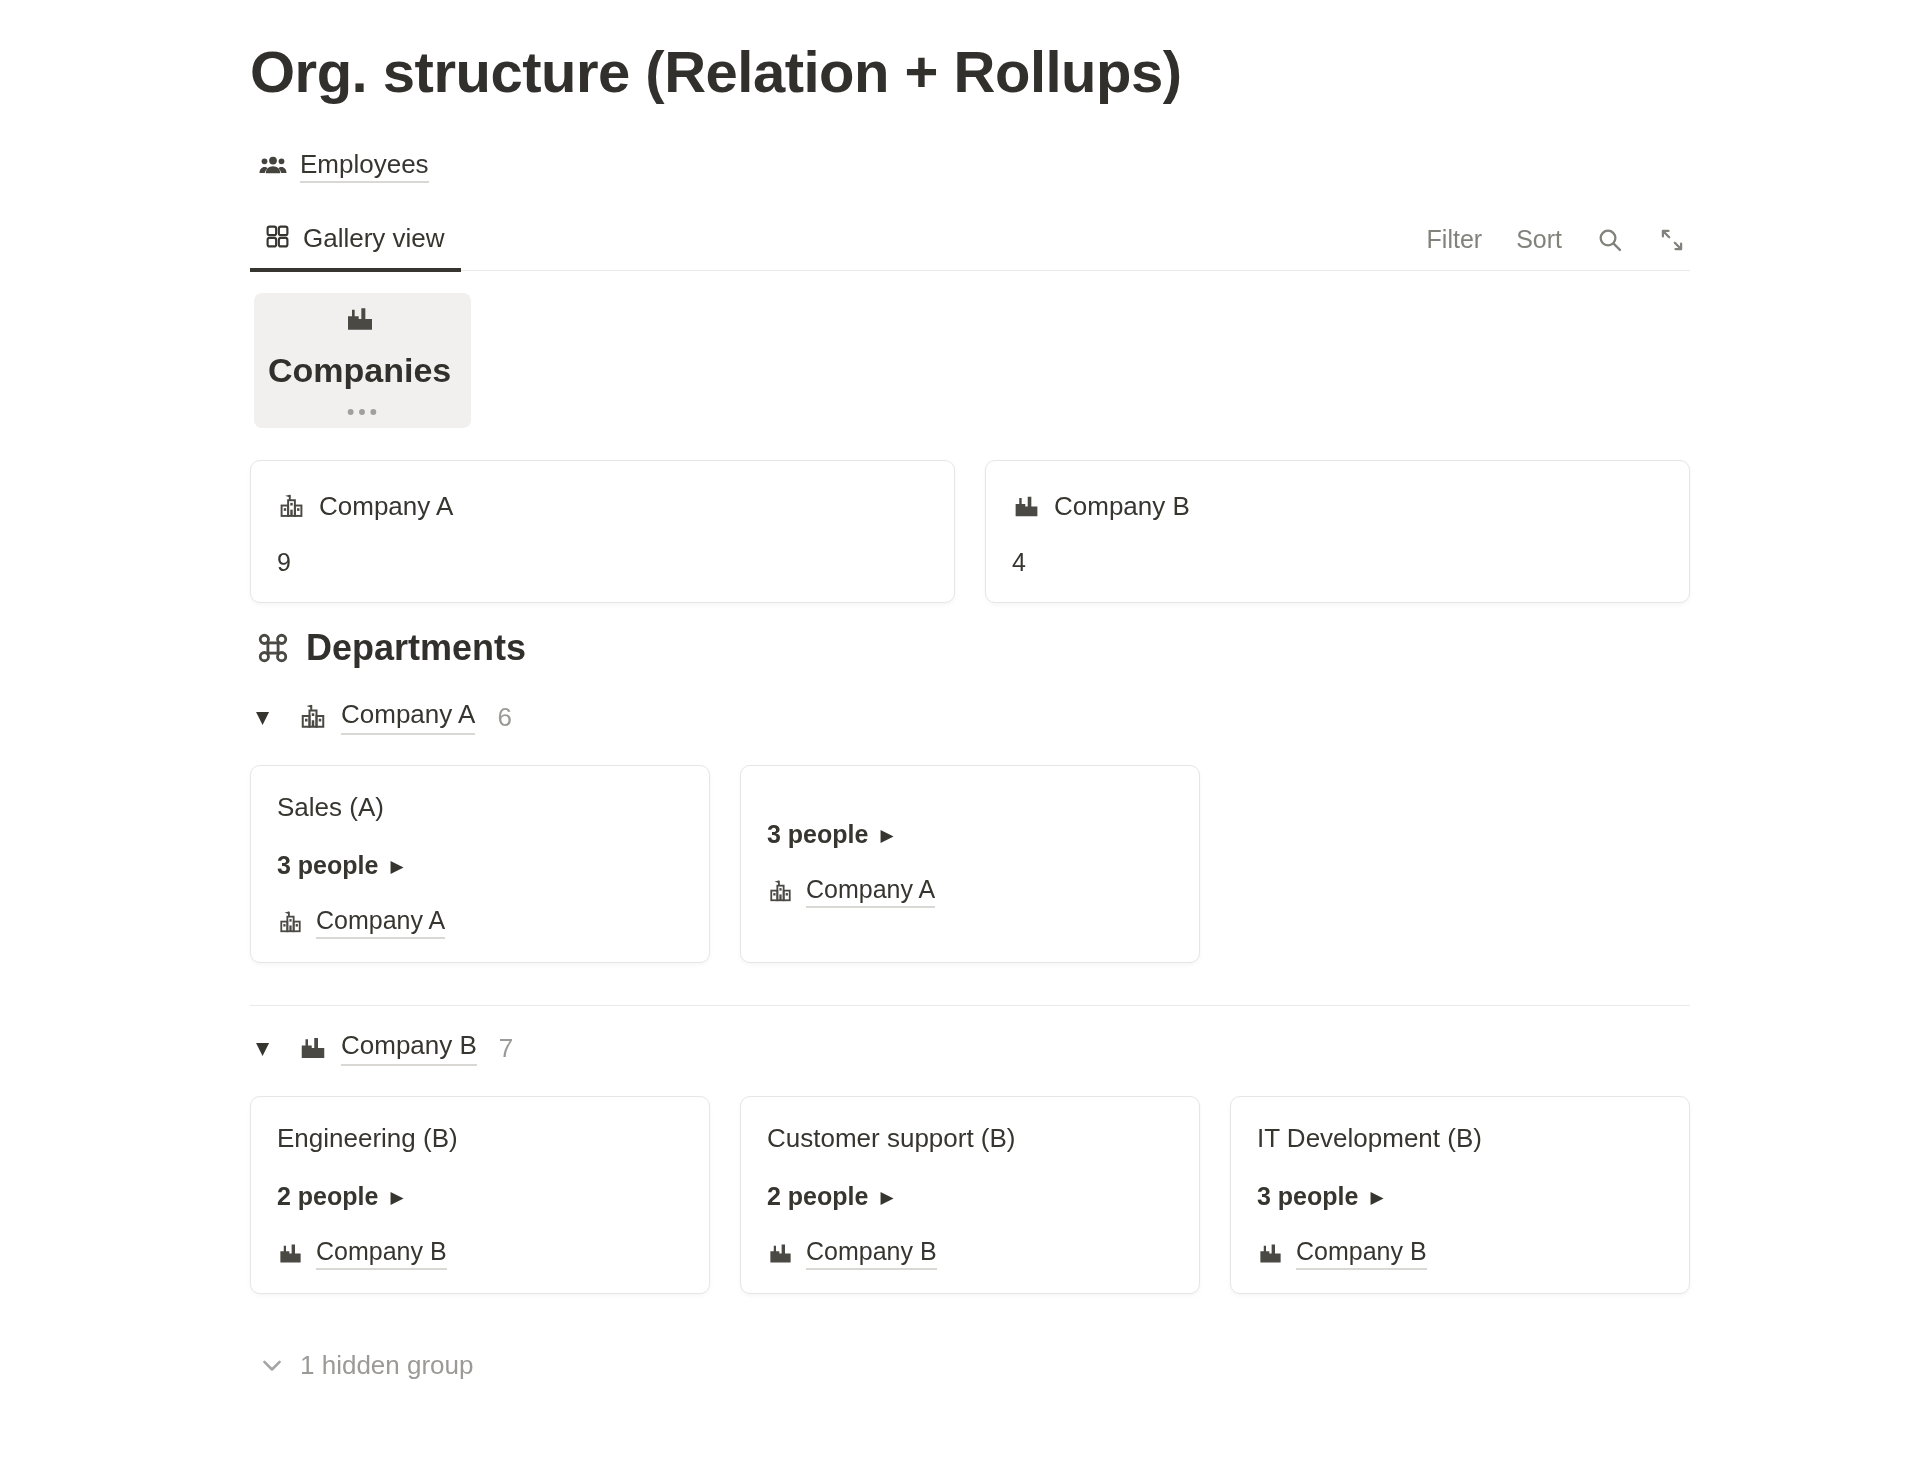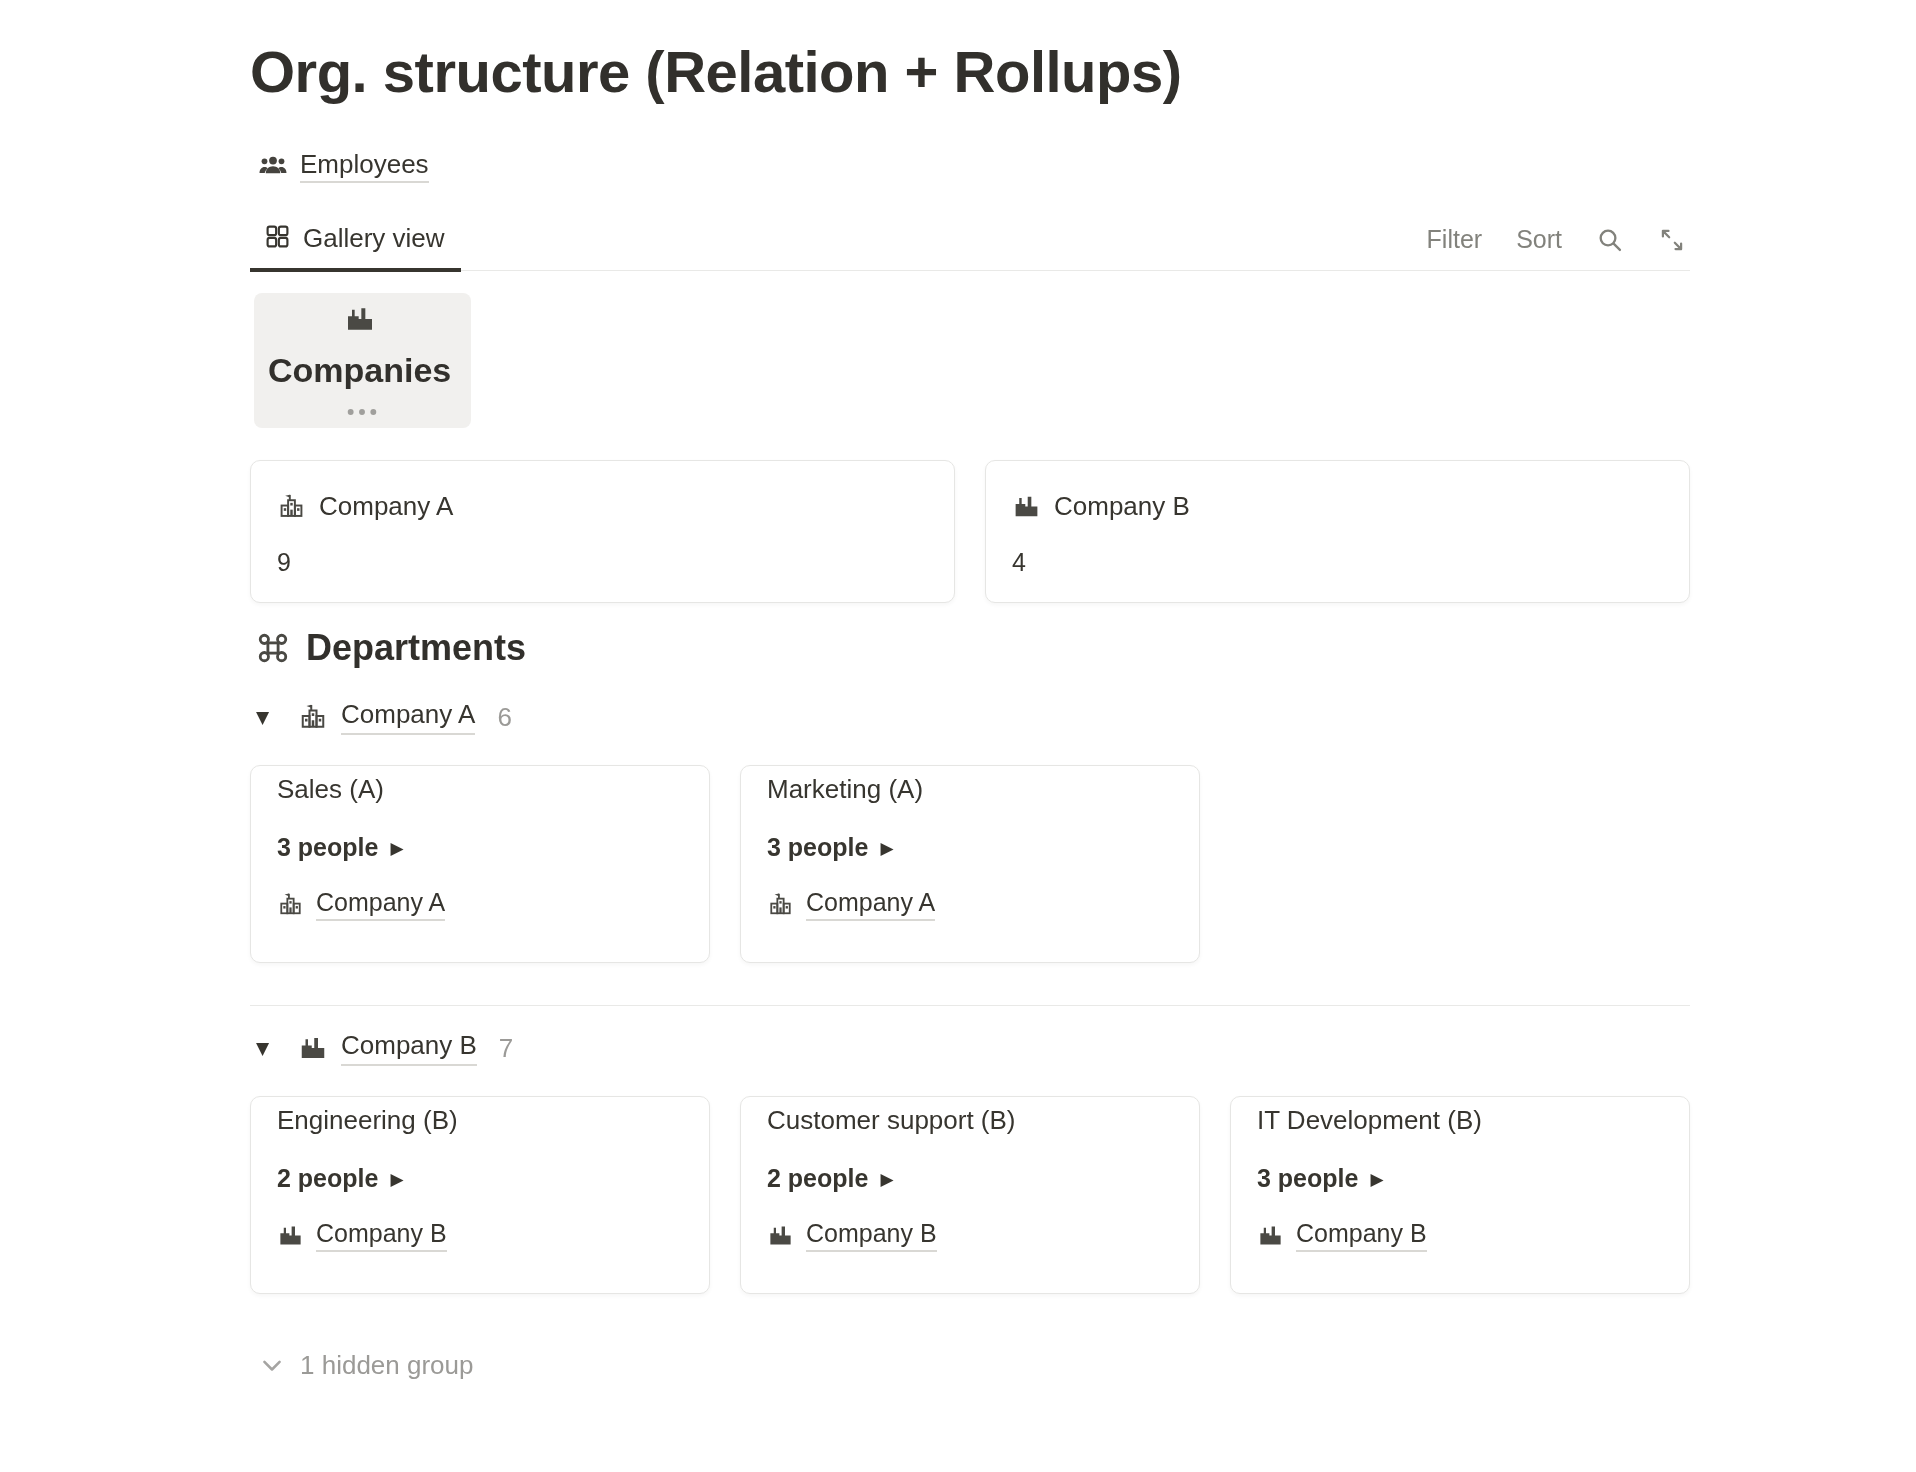--- a/index.html
+++ b/index.html
@@ -53,21 +53,21 @@
   
   .grid { display: flex; gap: 30px; }
   .grid.row-companies { margin-top: 32px; }
   .grid.row-depts { margin-top: 30px; }
   .card {
     background: #ffffff; border: 1px solid #e6e6e4; border-radius: 10px;
     box-shadow: 0 2px 4px rgba(15,15,15,0.04);
     cursor: pointer;
   }
   .card.co-card { width: 705px; height: 143px; padding: 30px 26px; }
-  .card.dept-card { width: 460px; height: 198px; padding: 8px 26px; }
+  .card.dept-card { width: 460px; height: 198px; padding: 26px 26px; }
   .card-title-row { display: flex; align-items: center; gap: 13px; }
   .card-title { font-size: 26px; font-weight: 500; color: #37352f; }
   .card-count { font-size: 25px; color: #37352f; margin-top: 26px; }
   .card-people { display: flex; align-items: center; gap: 12px; margin-top: 28px; font-size: 25px; color: #37352f; font-weight: bold; }
   .play-glyph { font-size: 17px; color: #37352f; font-family: "DejaVu Sans", sans-serif; }
   .card-link-row { display: flex; align-items: center; gap: 12px; margin-top: 26px; }
   .card-link {
     font-size: 25px; font-weight: 500; color: #37352f;
     border-bottom: 2px solid #d9d8d4; padding-bottom: 2px;
   }
@@ -273,21 +273,20 @@
       <div class="card-link-row">
         <span class="icon">
             <svg width="27" height="27">
               <use href="#sym-school"></use>
             </svg>
           </span>
         <span class="card-link">Company A</span>
       </div>
     </div>
     <div class="card dept-card">
-      <div class="card-title">Marketing (A)</div>
       <div class="card-people">
         <span>3 people</span>
         <span class="play-glyph">▶</span>
       </div>
       <div class="card-link-row">
         <span class="icon">
             <svg width="27" height="27">
               <use href="#sym-school"></use>
             </svg>
           </span>

